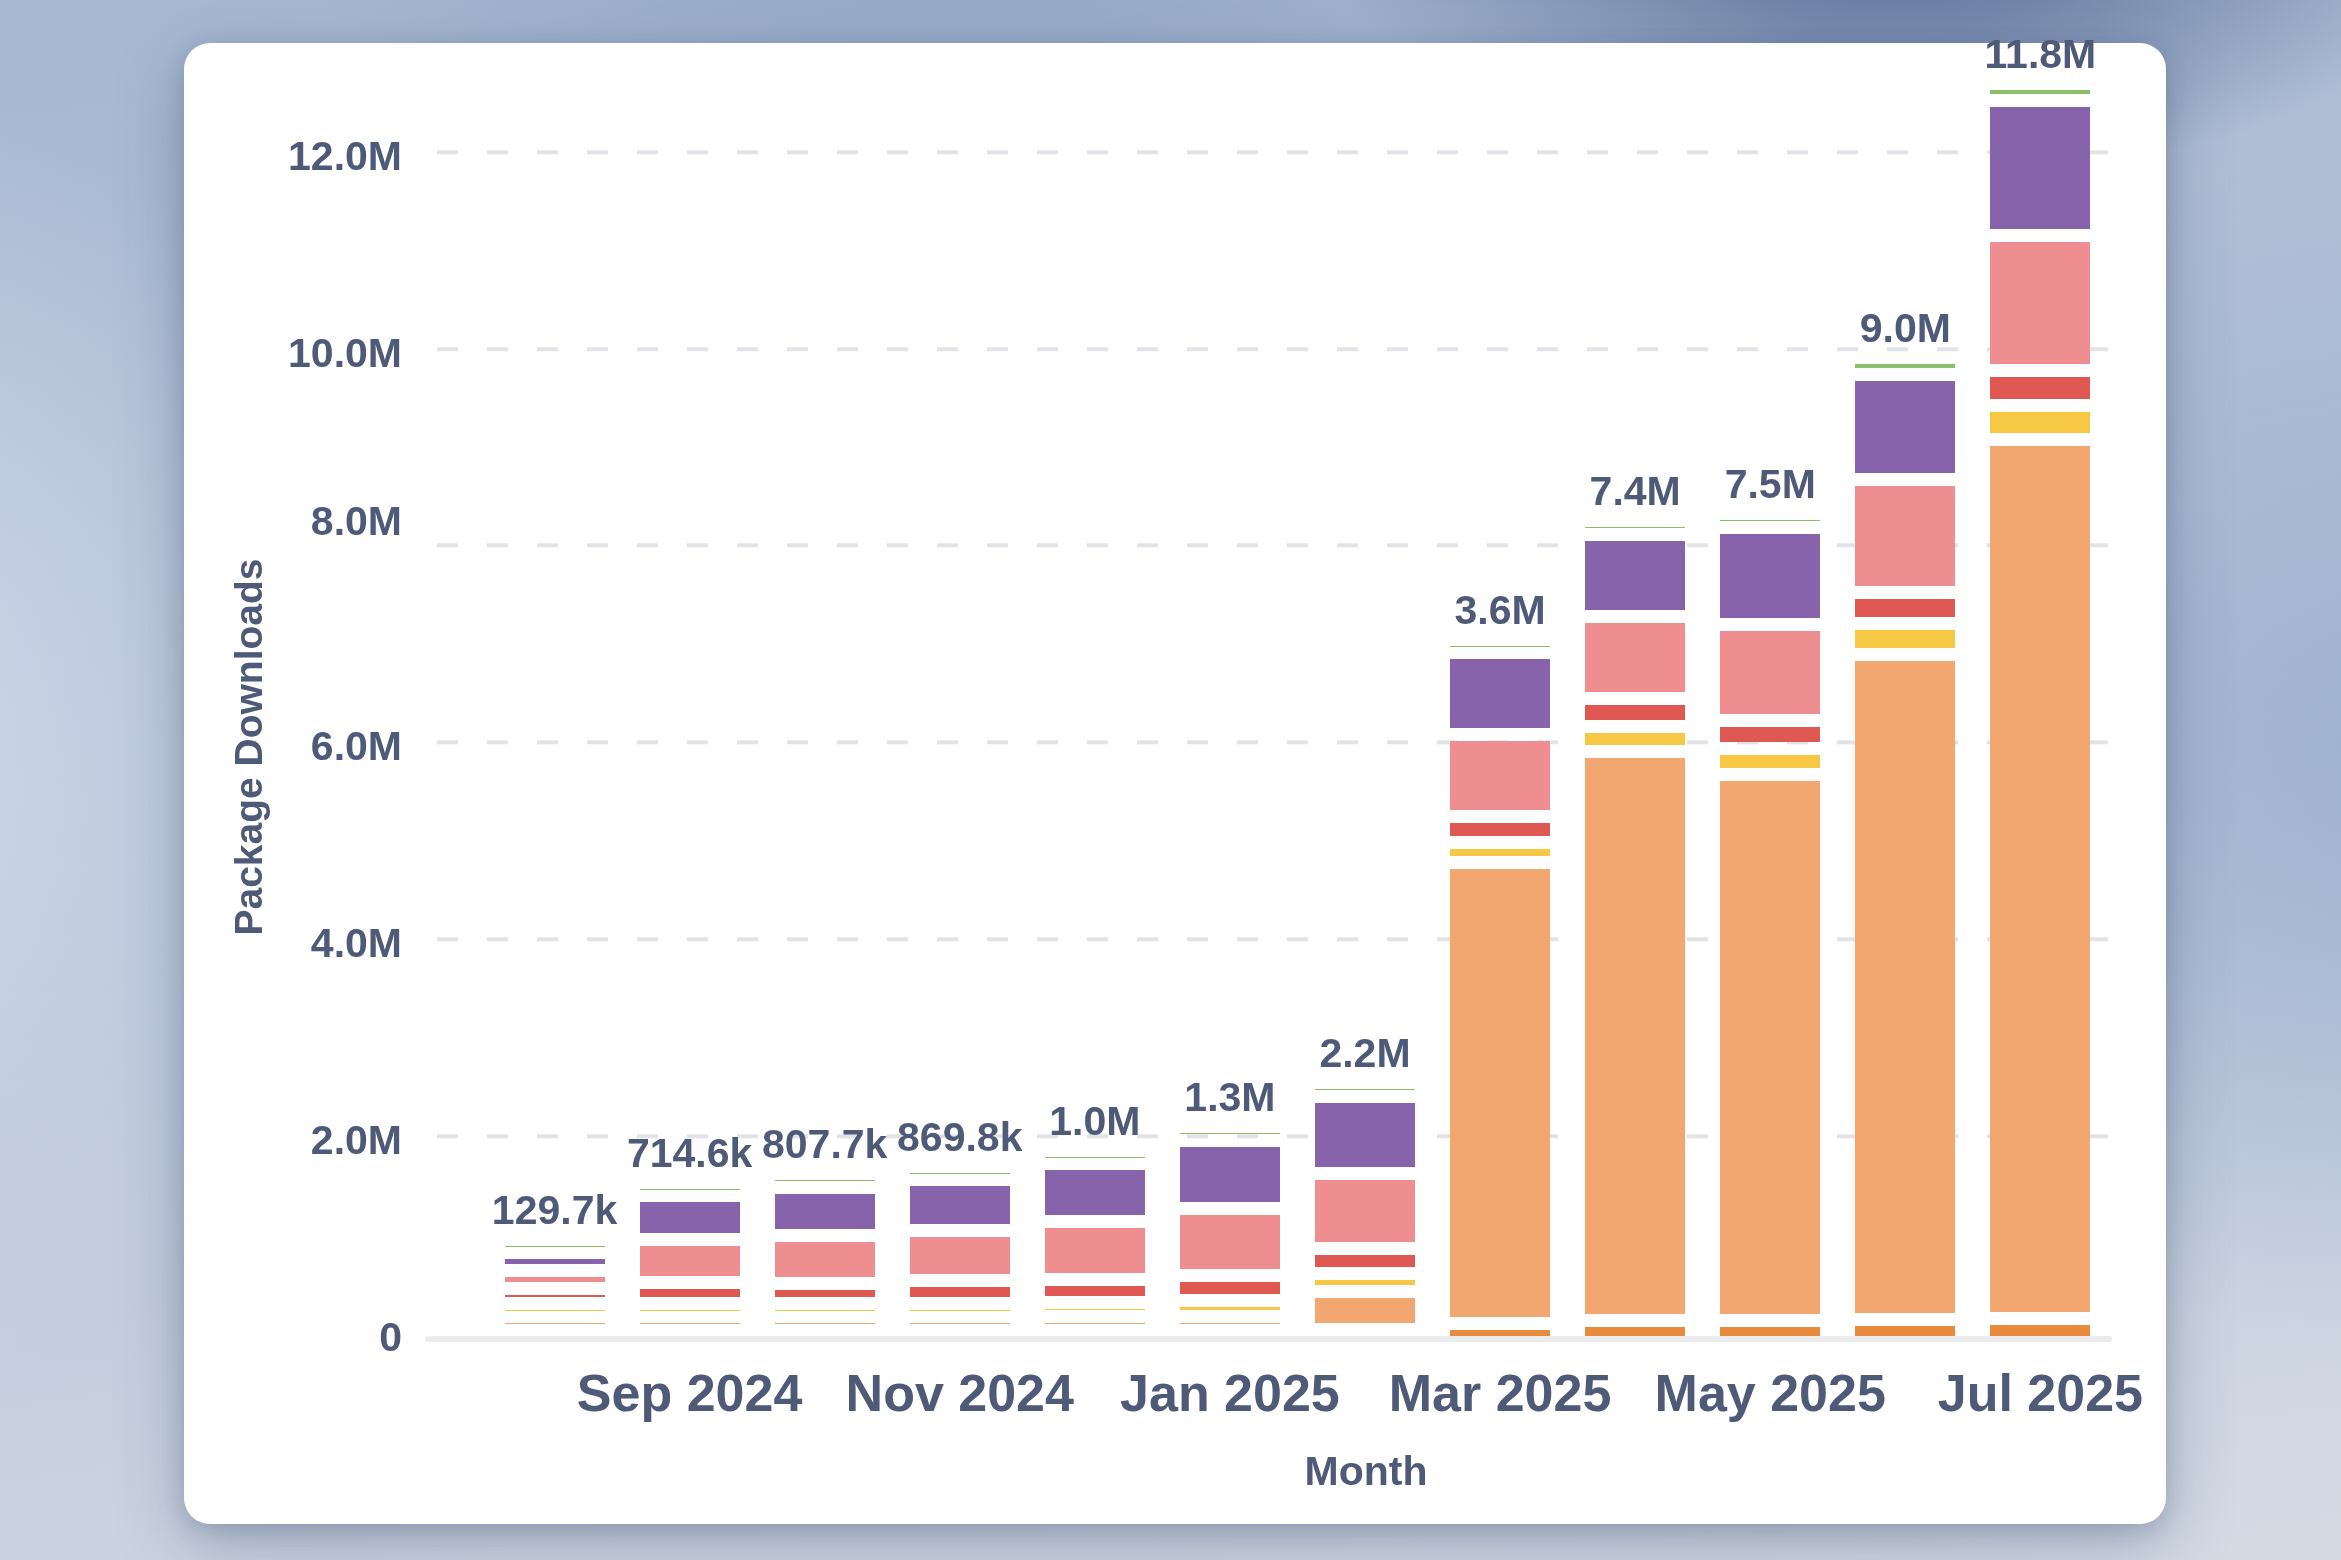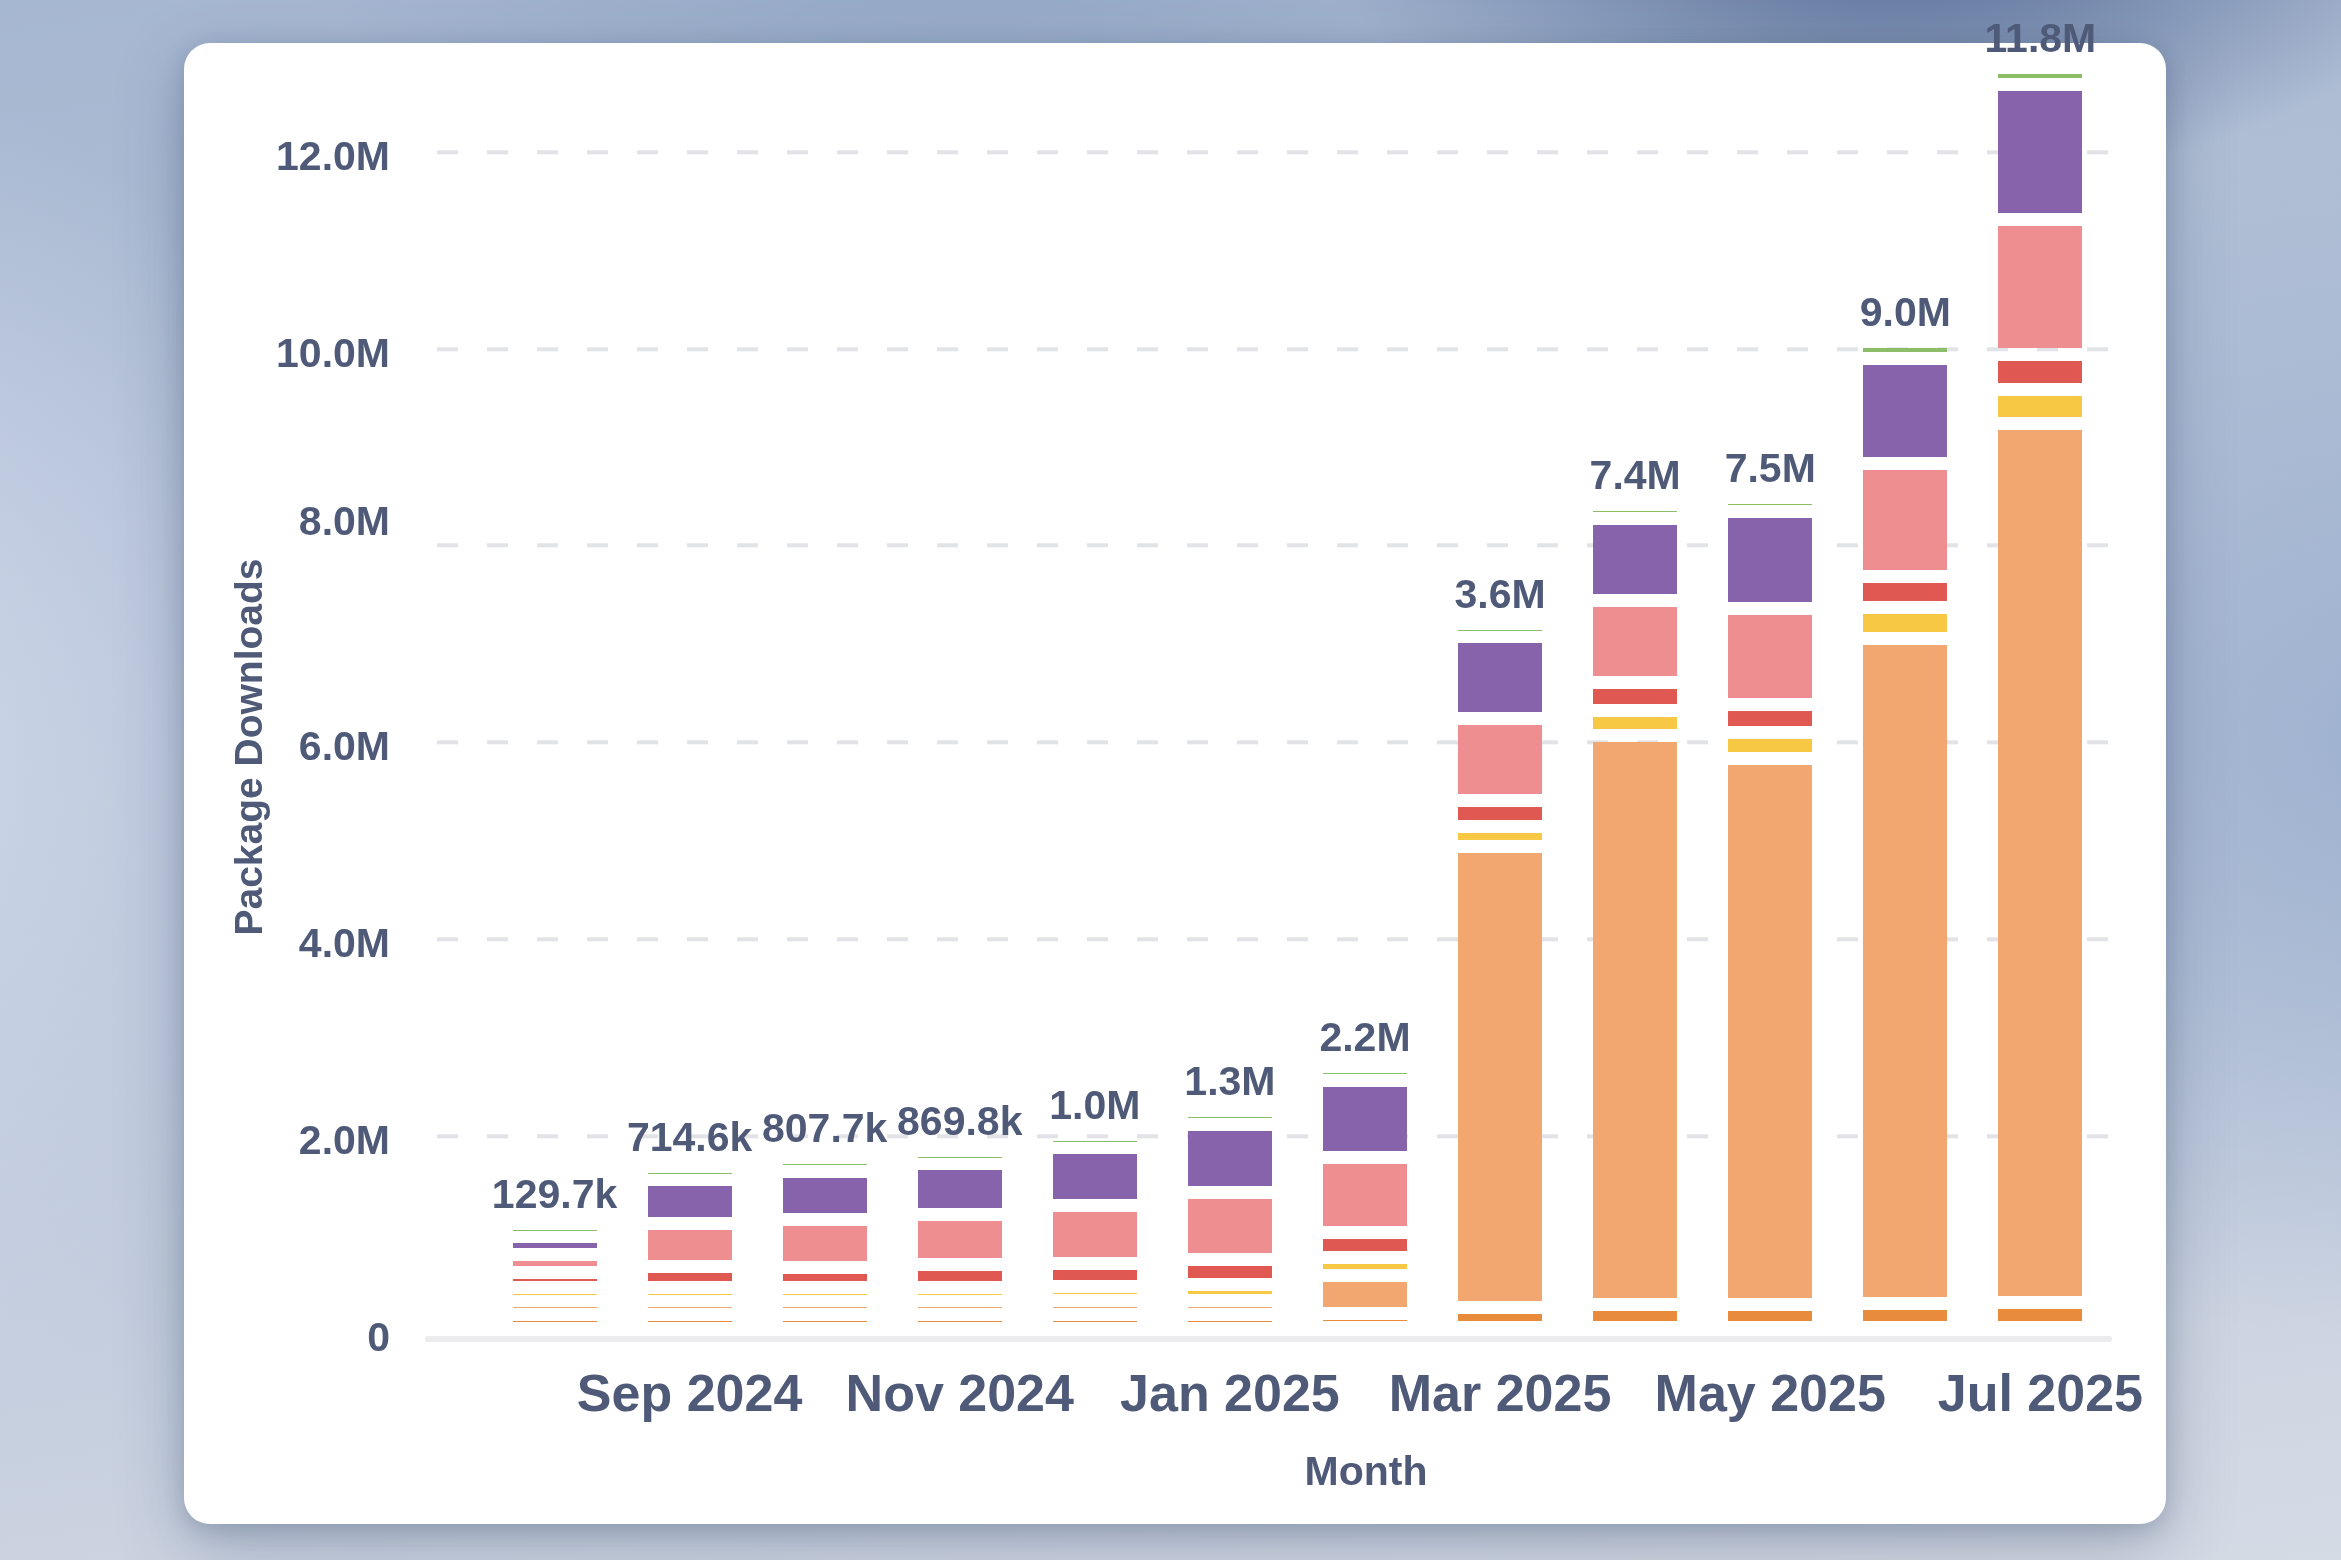--- a/index.html
+++ b/index.html
@@ -26,29 +26,29 @@
   }
   .gridline{
     position:absolute;left:1.7px;right:0;height:4.3px;transform:translateY(-1.7px);
     background:repeating-linear-gradient(90deg, var(--grid) 0 21px, transparent 21px 50px);
   }
   .axis-line{
     position:absolute;left:-10.4px;right:-3.5px;bottom:-5.2px;height:6px;border-radius:2.6px;
     background:var(--axisline);
   }
   .y-tick{
-    position:absolute;right:100%;margin-right:45px;transform:translateY(-50%);
+    position:absolute;right:100%;margin-right:33px;transform:translateY(-50%);
     font-size:41px;font-weight:700;color:var(--labelcol);white-space:nowrap;
   }
   .bars{
     position:absolute;left:52px;right:0;top:0;bottom:0;display:flex;align-items:flex-end;
   }
   .slot{flex:1 1 0;position:relative;height:100%;}
   .bar{
-    position:absolute;left:50%;bottom:16px;width:84px;transform:translateX(-50%);
+    position:absolute;left:50%;bottom:0;width:100px;transform:translateX(-50%);
     display:flex;flex-direction:column-reverse;gap:13px;
   }
   .seg{width:100%;}
   .value-label{
     position:absolute;left:50%;bottom:calc(100% + 12px);transform:translateX(-50%);
     font-size:41px;font-weight:700;color:var(--labelcol);white-space:nowrap;
   }
   .x-tick{
     position:absolute;top:calc(100% + 26px);left:50%;transform:translateX(-50%);
     font-size:52px;font-weight:700;color:var(--labelcol);white-space:nowrap;

